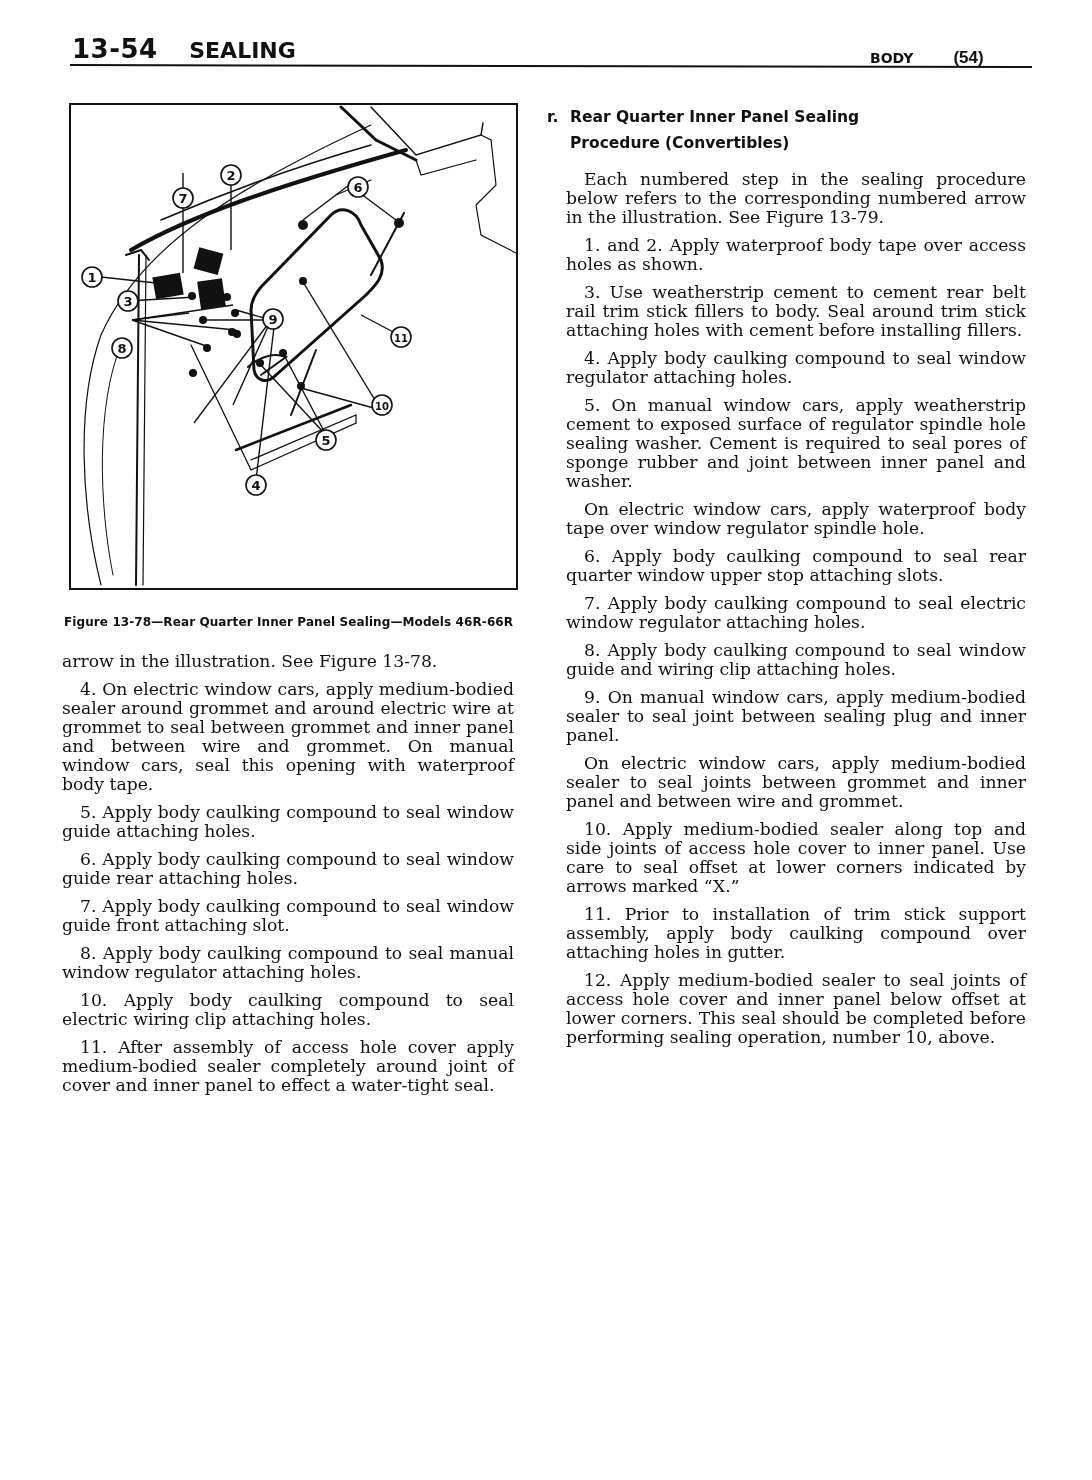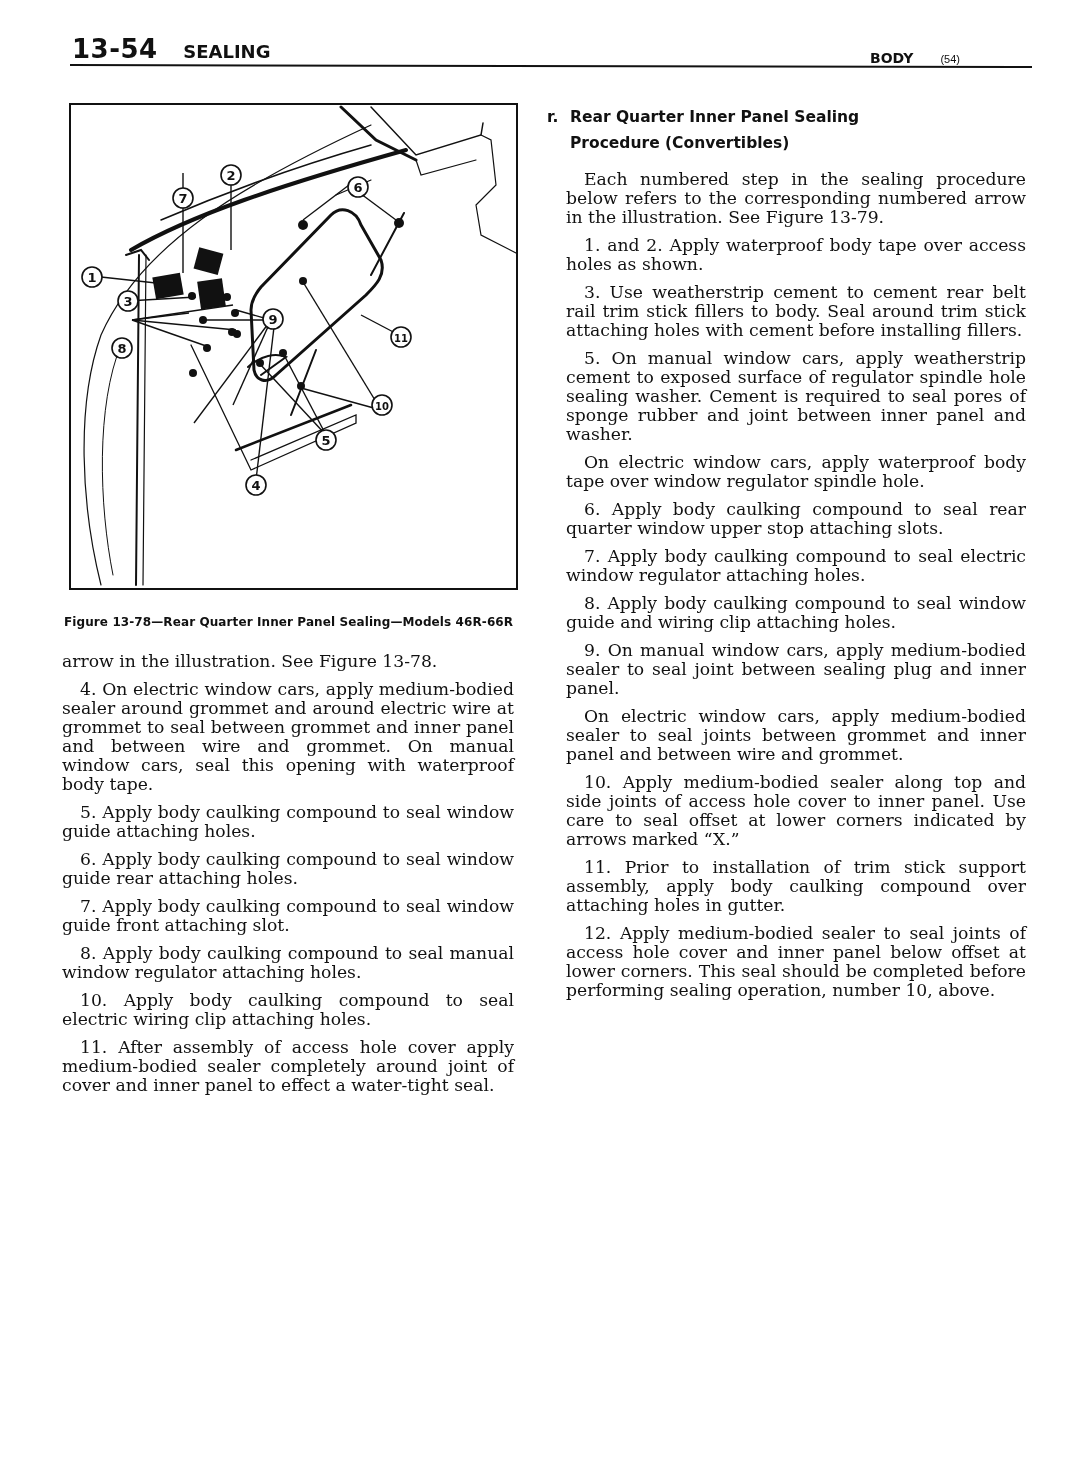--- a/index.html
+++ b/index.html
@@ -1,23 +1,23 @@
 <!DOCTYPE html>
 <html><head>
 <meta charset="utf-8">
 <style>
   html, body { margin: 0; padding: 0; background: #ffffff; }
   body { width: 1092px; height: 1480px; position: relative; overflow: hidden; color: #111; }
   .hdr-left { position: absolute; left: 72px; top: 34px; font-family: "DejaVu Sans", sans-serif; font-weight: bold; }
   .hdr-left .pg { font-size: 26px; letter-spacing: 0.5px; }
-  .hdr-left .sec { font-size: 18px; margin-left: 20px; }
+  .hdr-left .sec { font-size: 22px; margin-left: 26px; }
   .hdr-rule { position: absolute; left: 70px; top: 64px; width: 962px; height: 0; border-top: 2px solid #111; transform: rotate(0.12deg); transform-origin: left; }
   .hdr-right { position: absolute; left: 870px; top: 48px; font-family: "DejaVu Sans", sans-serif; }
   .hdr-right .body-lbl { font-weight: bold; font-size: 14px; }
-  .hdr-right .paren { font-family: "Liberation Sans", sans-serif; font-size: 11px; margin-left: 22px; }
+  .hdr-right .paren { font-family: "Liberation Sans", sans-serif; font-size: 17px; margin-left: 35px; font-weight: bold; }
 
   .figure { position: absolute; left: 69px; top: 103px; width: 449px; height: 487px; border: 2px solid #111; box-sizing: border-box; background: #fff; }
   .figure svg { position: absolute; left: 0; top: 0; }
   .caption { position: absolute; left: 64px; top: 615px; font-family: "DejaVu Sans", sans-serif; font-weight: bold; font-size: 12px; letter-spacing: 0.1px; white-space: nowrap; }
 
   .col { position: absolute; font-family: "DejaVu Serif", serif; font-size: 17.2px; line-height: 19px; text-align: justify; }
   .col p { margin: 0 0 9px 0; text-indent: 18px; }
   .col-left { left: 62px; top: 652px; width: 452px; }
   .col-left p.first { text-indent: 0; }
   .col-right { left: 566px; top: 170px; width: 460px; }
@@ -157,20 +157,21 @@
 </div>
 
 <div class="sub-head">
   <span class="lbl">r.</span><span>Rear Quarter Inner Panel Sealing</span>
   <span class="line2">Procedure (Convertibles)</span>
 </div>
 <div class="col col-right">
   <p>Each numbered step in the sealing procedure below refers to the corresponding numbered arrow in the illustration. See Figure 13-79.</p>
   <p>1. and 2. Apply waterproof body tape over access holes as shown.</p>
   <p>3. Use weatherstrip cement to cement rear belt rail trim stick fillers to body. Seal around trim stick attaching holes with cement before installing fillers.</p>
+  <p>4. Apply body caulking compound to seal window regulator attaching holes.</p>
   <p>5. On manual window cars, apply weatherstrip cement to exposed surface of regulator spindle hole sealing washer. Cement is required to seal pores of sponge rubber and joint between inner panel and washer.</p>
   <p>On electric window cars, apply waterproof body tape over window regulator spindle hole.</p>
   <p>6. Apply body caulking compound to seal rear quarter window upper stop attaching slots.</p>
   <p>7. Apply body caulking compound to seal electric window regulator attaching holes.</p>
   <p>8. Apply body caulking compound to seal window guide and wiring clip attaching holes.</p>
   <p>9. On manual window cars, apply medium-bodied sealer to seal joint between sealing plug and inner panel.</p>
   <p>On electric window cars, apply medium-bodied sealer to seal joints between grommet and inner panel and between wire and grommet.</p>
   <p>10. Apply medium-bodied sealer along top and side joints of access hole cover to inner panel. Use care to seal offset at lower corners indicated by arrows marked “X.”</p>
   <p>11. Prior to installation of trim stick support assembly, apply body caulking compound over attaching holes in gutter.</p>
   <p>12. Apply medium-bodied sealer to seal joints of access hole cover and inner panel below offset at lower corners. This seal should be completed before performing sealing operation, number 10, above.</p>

